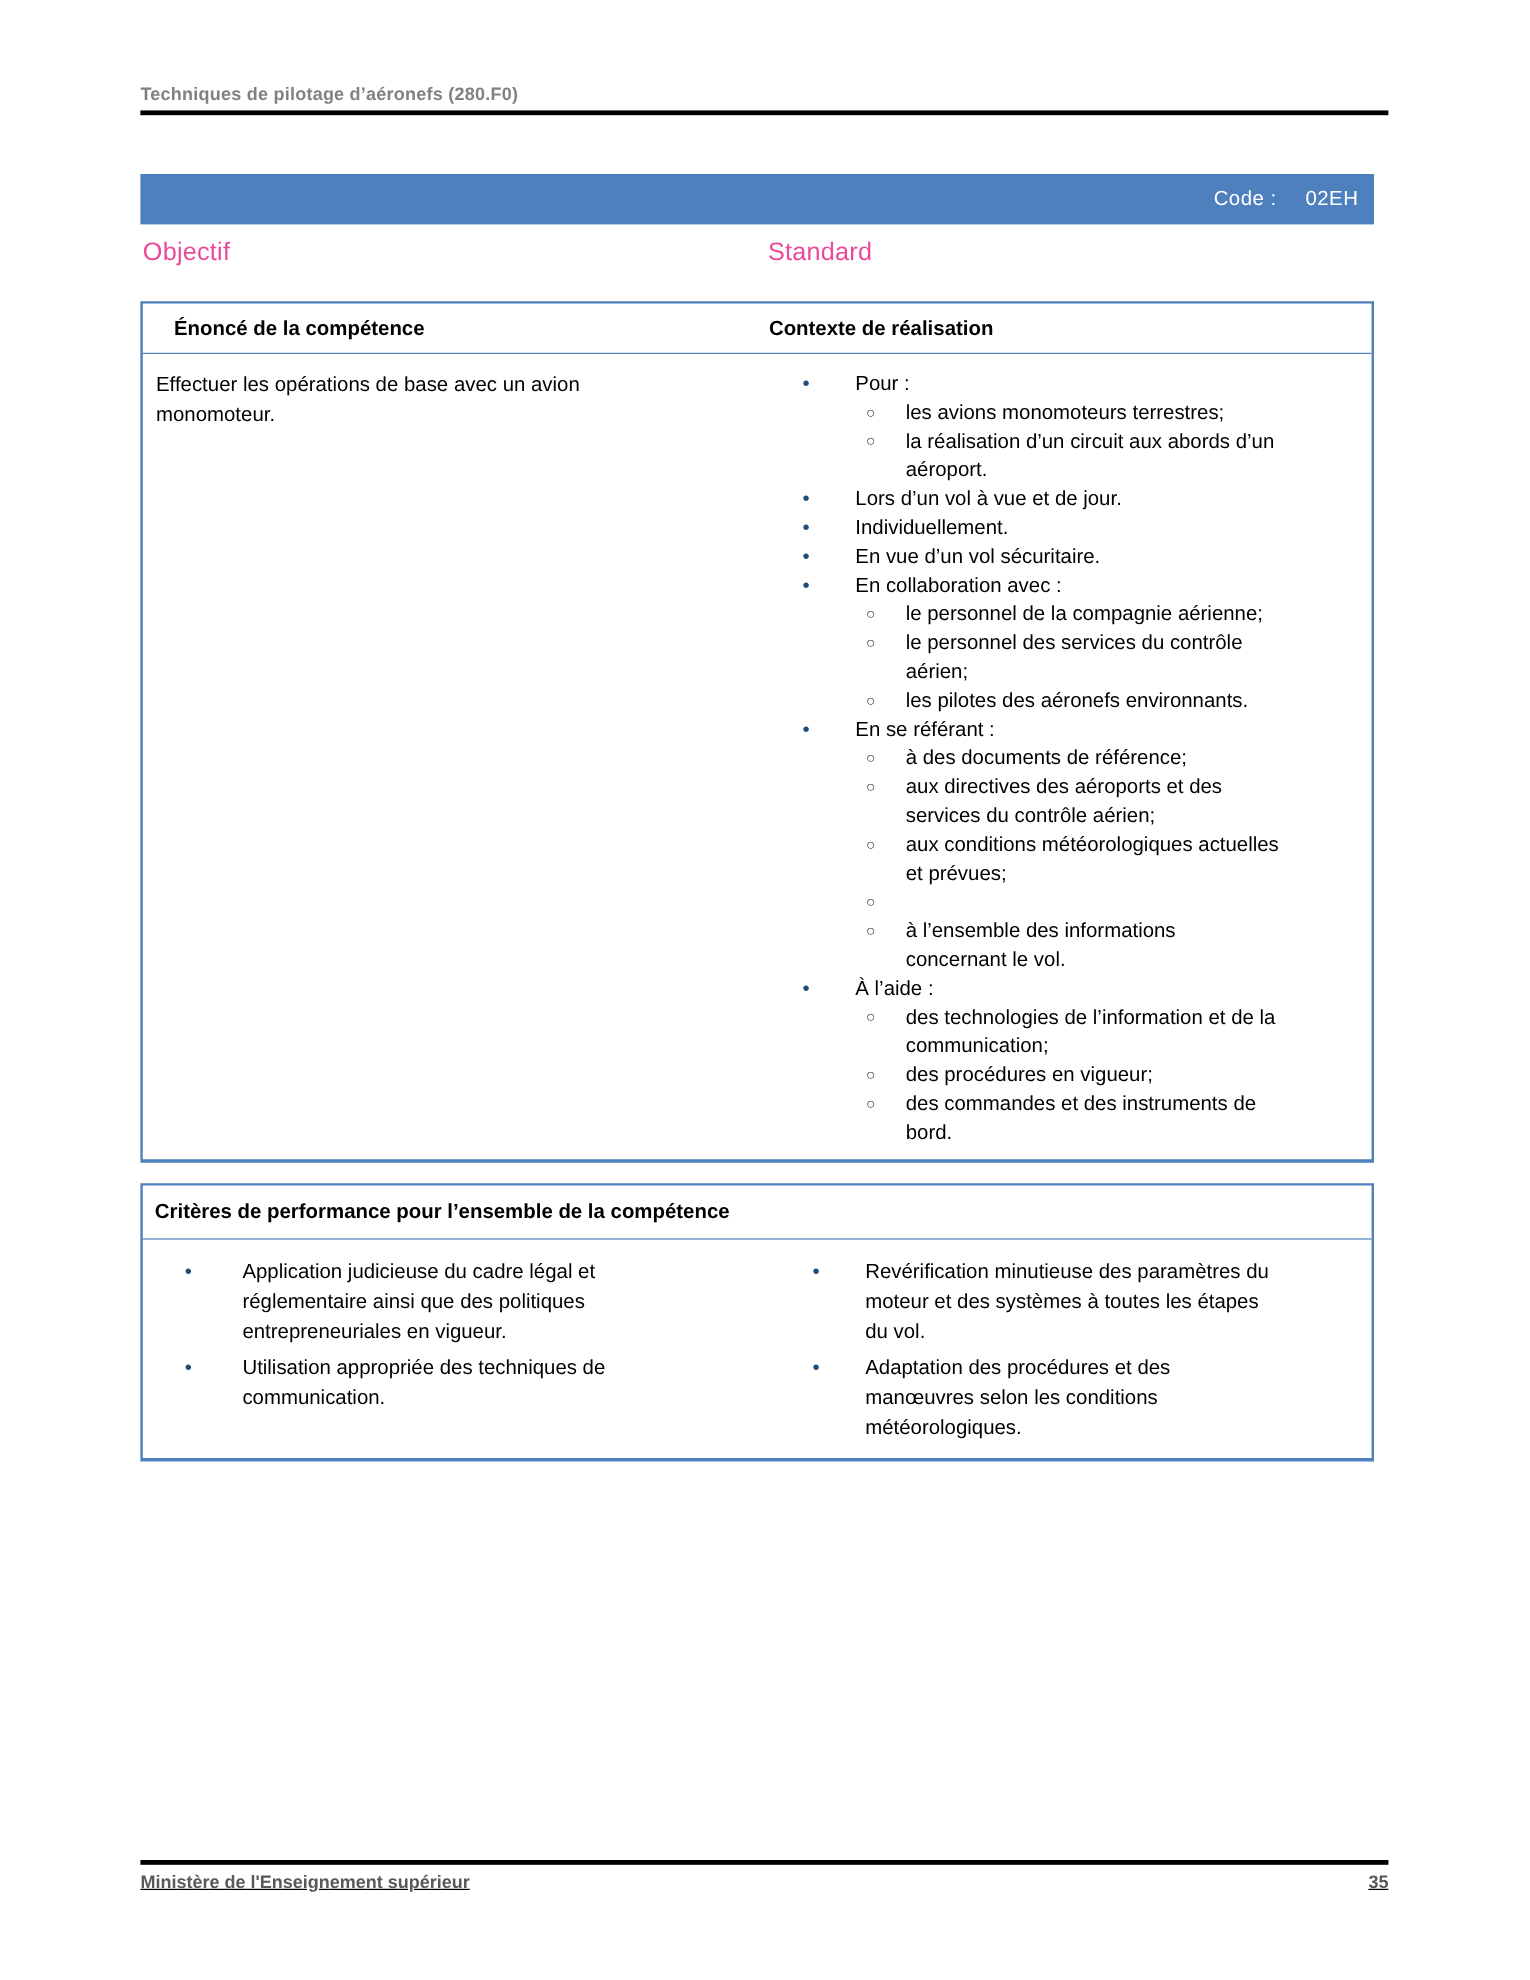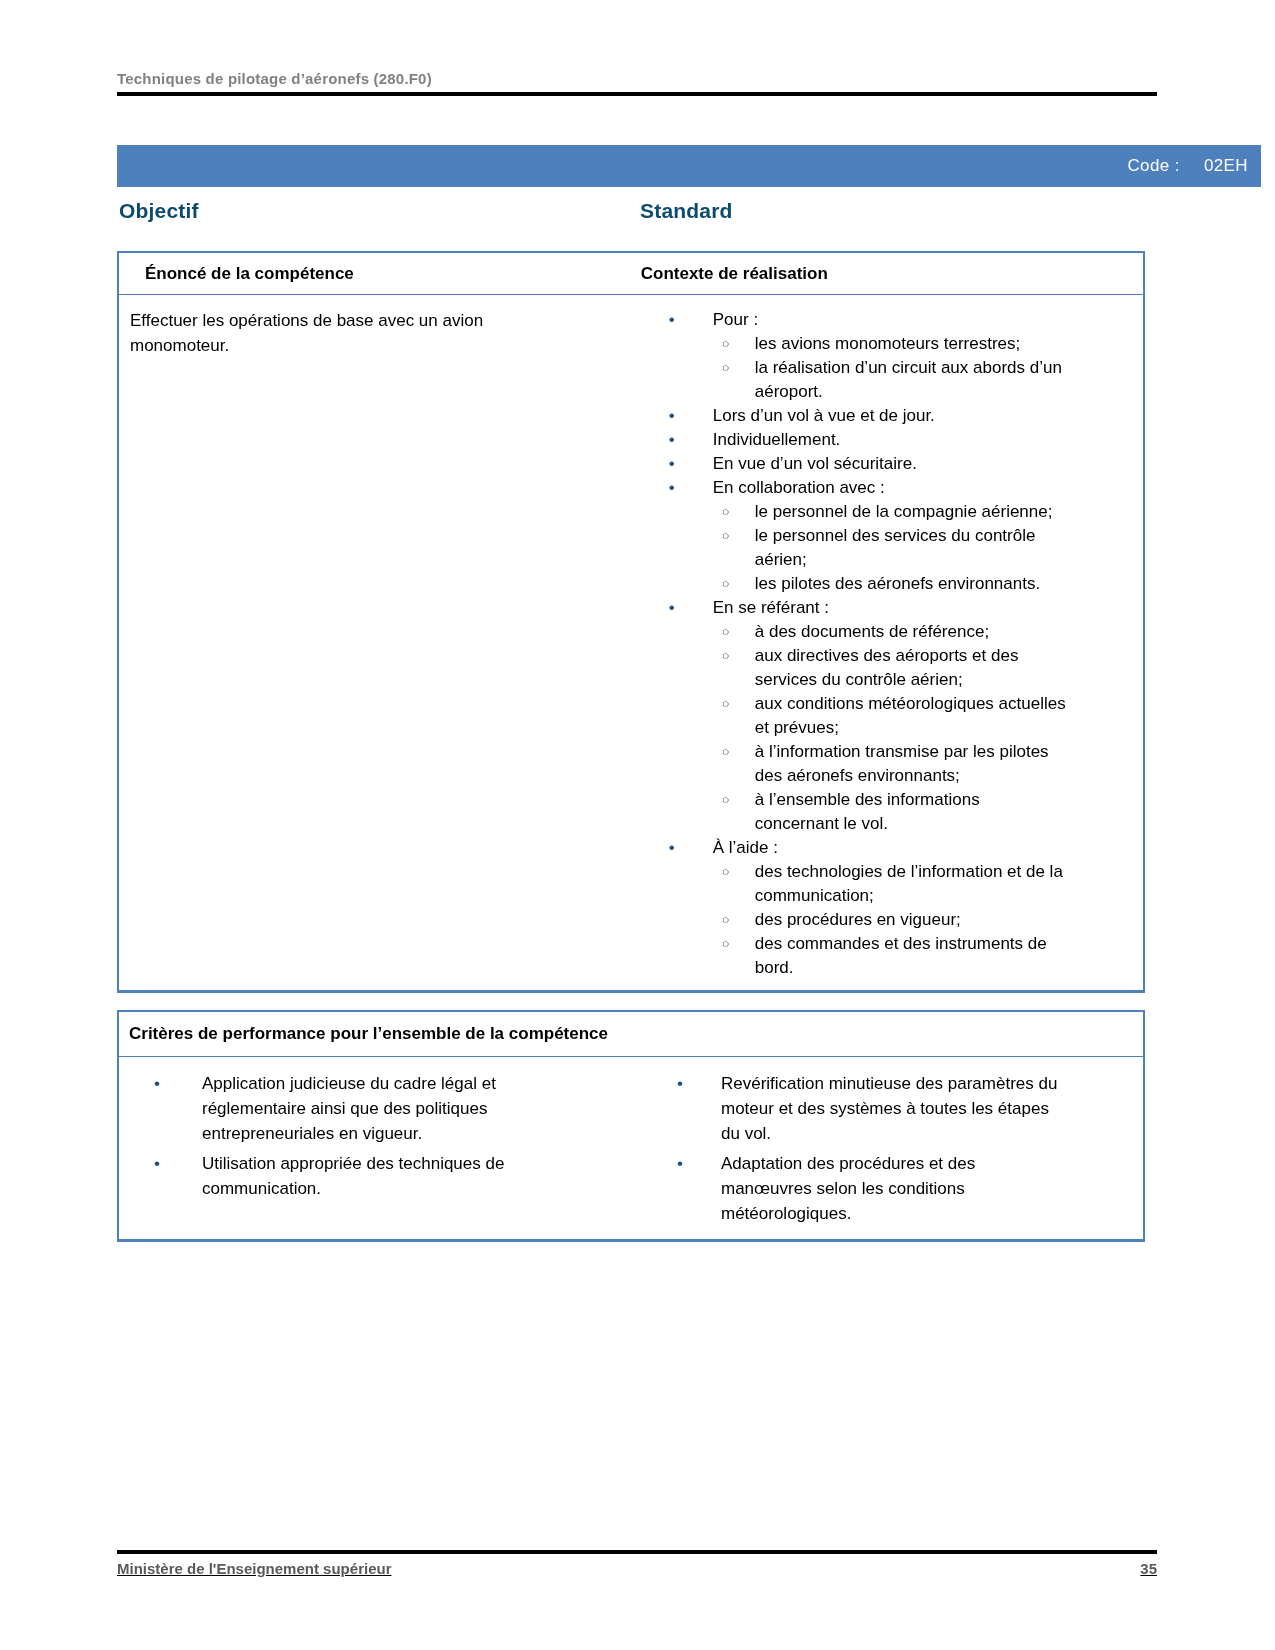--- a/index.html
+++ b/index.html
@@ -10,29 +10,29 @@
   }
   .content{position:absolute;left:117px;top:0;width:1040px;}
 
   
   .doc-header{padding-top:70px;}
   .doc-header .ht{font-size:15px;font-weight:bold;color:#818181;letter-spacing:.2px;}
   .doc-header .hrule{margin-top:5px;height:4px;background:#000;}
 
   
   .code-bar{
-    margin-top:49px;width:1144px;height:42px;background:#4d80bd;
+    margin-top:49px;width:1028px;height:42px;background:#4d80bd;
     box-sizing:border-box;display:flex;align-items:center;justify-content:flex-end;
     padding-right:13px;color:#fff;font-size:17px;letter-spacing:.4px;
   }
   .code-bar .gap{width:24px;}
 
   
   .headings{position:relative;margin-top:12px;height:26px;}
-  .headings .hd{font-size:21px;font-weight:bold;color:#0c4a6e;letter-spacing:.2px;}
+  .headings .hd{font-size:21px;font-weight:normal;color:#ec4899;letter-spacing:.2px;}
   .headings .hd.left{position:absolute;left:2px;top:0;}
   .headings .hd.right{position:absolute;left:523px;top:0;}
 
   
   .box{box-sizing:border-box;width:1028px;border:2px solid #4d80bd;background:#fff;}
   .main-table{margin-top:26px;border-bottom-width:3px;}
   .thead{display:flex;border-bottom:1px solid #4d80bd;}
   .thead .hc{font-size:17px;font-weight:bold;padding-top:11px;padding-bottom:10px;}
   .thead .hc1{width:49%;padding-left:26px;box-sizing:border-box;}
   .thead .hc2{flex:1;padding-left:20px;}
@@ -153,22 +153,20 @@
             <span class="tx">aux directives des aéroports et des
 services du contrôle aérien;</span>
           </div>
         <div class="li l2">
             <span class="mk mk2">○</span>
             <span class="tx">aux conditions météorologiques actuelles
 et prévues;</span>
           </div>
         <div class="li l2">
             <span class="mk mk2">○</span>
-            <span class="tx">à l’information transmise par les pilotes
-des aéronefs environnants;</span>
           </div>
         <div class="li l2">
             <span class="mk mk2">○</span>
             <span class="tx">à l’ensemble des informations
 concernant le vol.</span>
           </div>
         <div class="li l1">
             <span class="mk mk1">•</span>
             <span class="tx">À l’aide :</span>
           </div>

